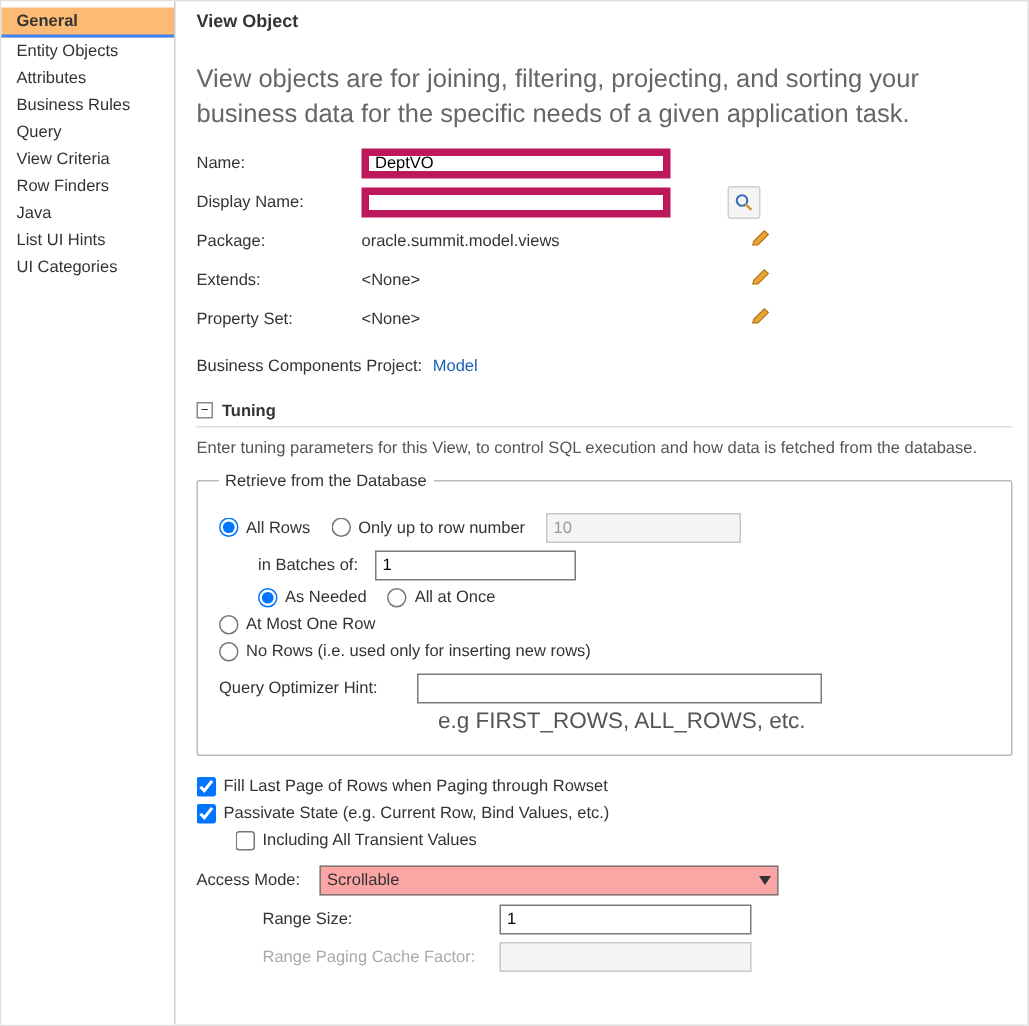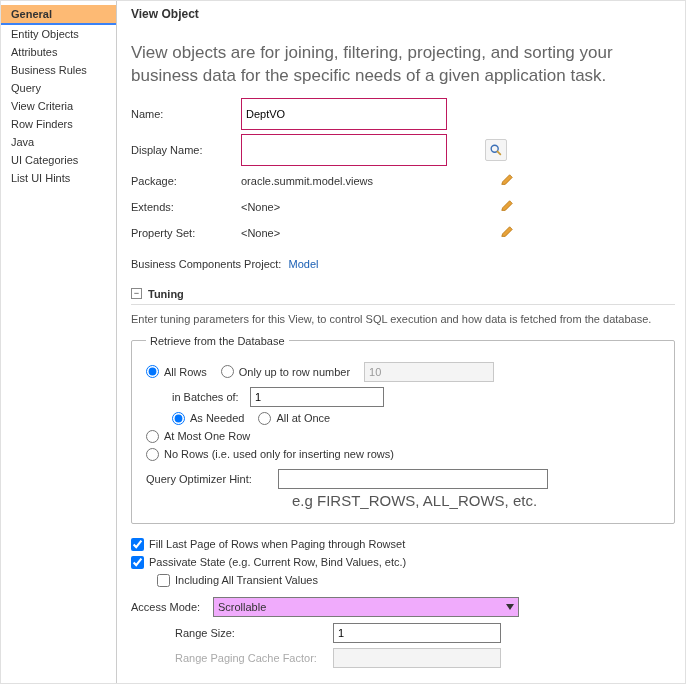--- a/index.html
+++ b/index.html
@@ -33,22 +33,22 @@
     flex: 1;
     padding: 6px 10px 6px 14px;
     position: relative;
     overflow: hidden;
   }
   .title { font-weight: bold; font-size: 12px; margin-bottom: 4px; }
   .subdesc { color: #666; font-size: 17px; line-height: 1.35; margin-bottom: 10px; margin-top: 21px; }
   .form-row { display: flex; align-items: center; margin: 4px 0; min-height: 22px; gap: 32px; }
   .form-label { width: 78px; flex: 0 0 78px; white-space: nowrap;}
   input[type="text"].field {
-    width: 206px; height: 32px;
-    border: 1px solid #be185d; padding: 1px 4px;
+    width: 206px; height: 20px;
+    border: 5px solid #be185d; padding: 1px 4px;
     font: inherit;
   }
   .plain-val { display:inline-block; width:206px; }
   .row-icon { width: 24px; text-align:center; margin-left:16px;}
   .pencil svg { width:14px; height:14px; }
   .mag { width:22px;height:22px; border:1px solid #d0d0d0; background:#f5f5f5; display:flex; align-items:center; justify-content:center; border-radius:2px; margin-left:6px;}
   .mag svg { width:14px; height:14px;}
   .bizproj { margin-top: 14px; margin-bottom: 18px; }
   .bizproj .lbl { margin-right: 4px;}
   .link { color: #1a5fb4; cursor:pointer; }
@@ -68,42 +68,42 @@
   input[type="radio"], input[type="checkbox"] { margin: 0 5px 0 0; }
   .radio-row label, .cb-row label { margin-right: 14px; }
   .inline-input { height:20px; border:1px solid #7a7a7a; font:inherit; padding:1px 4px;}
   .disabled-input { background:#f4f4f4; color:#999; border:1px solid #c8c8c8 !important;}
   .indent1 { margin-left: 26px; }
   .qoh-row {display:flex; align-items:center; margin-top:8px;}
   .qoh-row .lbl { width:132px;}
   .hint-ex { color:#555; font-size:15px; margin-left:146px; margin-top:3px;}
   .access-row {display:flex; align-items:center; margin:10px 0 6px 0;}
   .access-row .lbl{ width:82px;}
-  .select-box { position:relative; width:306px; height:20px; border:1px solid #7a7a7a; display:flex; align-items:center; padding:0 18px 0 4px; background:#f0abfc;}
+  .select-box { position:relative; width:306px; height:20px; border:1px solid #7a7a7a; display:flex; align-items:center; padding:0 18px 0 4px; background:#fca5a5;}
   .select-box .tri { position:absolute; right:4px; top:6px; width:0;height:0; border-left:4px solid transparent; border-right:4px solid transparent; border-top:6px solid #333;}
   .sub-form-row{display:flex;align-items:center; margin:5px 0 5px 28px;padding-left:16px;}
   .sub-form-row .lbl{width:158px;}
   .grey-label{color:#aaa;}
 </style>
 </head>
 <body>
 
 <div class="root">
 
   <div class="sidebar">
     <div class="sidebar-item selected"><span>General</span></div>
     <div class="sidebar-item"><span>Entity Objects</span></div>
     <div class="sidebar-item"><span>Attributes</span></div>
     <div class="sidebar-item"><span>Business Rules</span></div>
     <div class="sidebar-item"><span>Query</span></div>
     <div class="sidebar-item"><span>View Criteria</span></div>
     <div class="sidebar-item"><span>Row Finders</span></div>
     <div class="sidebar-item"><span>Java</span></div>
+    <div class="sidebar-item"><span>List UI Hints</span></div>
     <div class="sidebar-item"><span>UI Categories</span></div>
-    <div class="sidebar-item"><span>List UI Hints</span></div>
   </div>
 
   <div class="main">
     <div class="title">View Object</div>
     <div class="subdesc">View objects are for joining, filtering, projecting, and sorting your business data for the specific needs of a given application task.</div>
 
     <div class="form-row">
       <div class="form-label">Name:</div>
       <input type="text" class="field" value="DeptVO" style="">
     </div>

